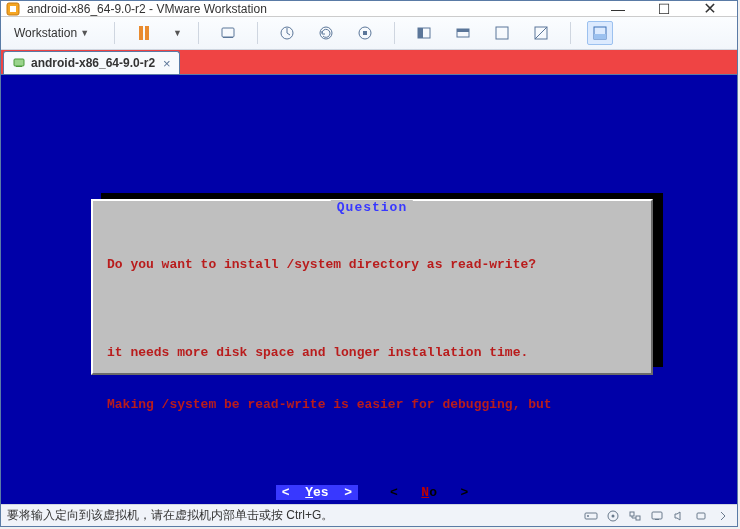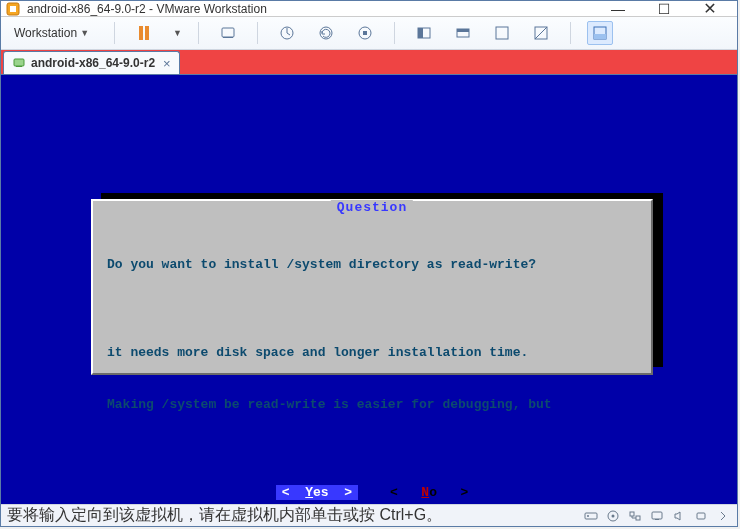--- a/index.html
+++ b/index.html
@@ -19,27 +19,27 @@
   .tb-btn.active { background: #dceafe; border-color: #9cc1ef; }
   .tabrow { height: 25px; background: #ef4444; border-bottom: 1px solid #5a7ba6; display: flex; align-items: flex-end; padding: 0 2px 0 2px; }
   .tab { height: 23px; background: #f7fafd; border: 1px solid #5a7ba6; border-bottom: none; border-top-left-radius: 3px; border-top-right-radius: 3px; display: flex; align-items: center; padding: 0 8px; font-size: 12px; color: #333; margin-right: 2px; }
   .tab .tab-icon { width: 14px; height: 14px; margin-right: 5px; display:inline-flex; align-items:center; justify-content:center; }
   .tab b { font-weight: 600; }
   .tab-x { margin-left: 8px; font-size: 13px; color: #5b7699; }
   .vm-area { flex: 1; background: #0000a8; position: relative; display: flex; align-items: flex-start; justify-content: center; }
   .console-shadow { position: absolute; left: 100px; top: 118px; width: 562px; height: 174px; background: #000; }
   .console-box { position: absolute; left: 90px; top: 124px; width: 562px; height: 176px; background: #bfbfbf; border: 2px solid #fff; border-right-color: #6b6b6b; border-bottom-color: #6b6b6b; font-family: "Courier New", monospace; font-size: 13px; font-weight: bold; }
   .q-title { position: absolute; top: -1px; left: 50%; transform: translateX(-50%); background: #bfbfbf; padding: 0 6px; color: #3838ff; letter-spacing: 1px; }
-  .q-body { padding: 20px 14px 10px 14px; color: #0c4a6e; line-height: 1.35; white-space: pre-wrap; }
+  .q-body { padding: 20px 14px 10px 14px; color: #b91c1c; line-height: 1.35; white-space: pre-wrap; }
   .q-btns { display: flex; justify-content: center; gap: 32px; margin-top: 26px; font-family: "Courier New", monospace; font-size: 13px; font-weight: bold; }
   .yes-btn { background: #3838ff; color: #fff; padding: 0 6px; }
   .yes-btn .uline { text-decoration: underline; }
   .no-btn { color: #000; }
   .no-n { color: #c00000; text-decoration: underline; }
-  .statusbar { height: 22px; border-top: 1px solid #cfd6e0; background: #f0f3f9; display: flex; align-items: center; padding: 0 6px; font-size: 16px; color: #333; }
+  .statusbar { height: 22px; border-top: 1px solid #cfd6e0; background: #f0f3f9; display: flex; align-items: center; padding: 0 6px; font-size: 12px; color: #333; }
   .status-text { flex: 1; white-space: nowrap; overflow: hidden; }
   .status-icons { display: flex; gap: 6px; align-items: center; }
   .si { width: 16px; height: 16px; display: inline-flex; align-items: center; justify-content: center; }
   .pause-bars { display:flex; gap:2px; }
   .pause-bars span { width:4px; height:14px; background:#e98b2f; display:block; }
 </style>
 </head>
 <body>
 
 <div class="window">

